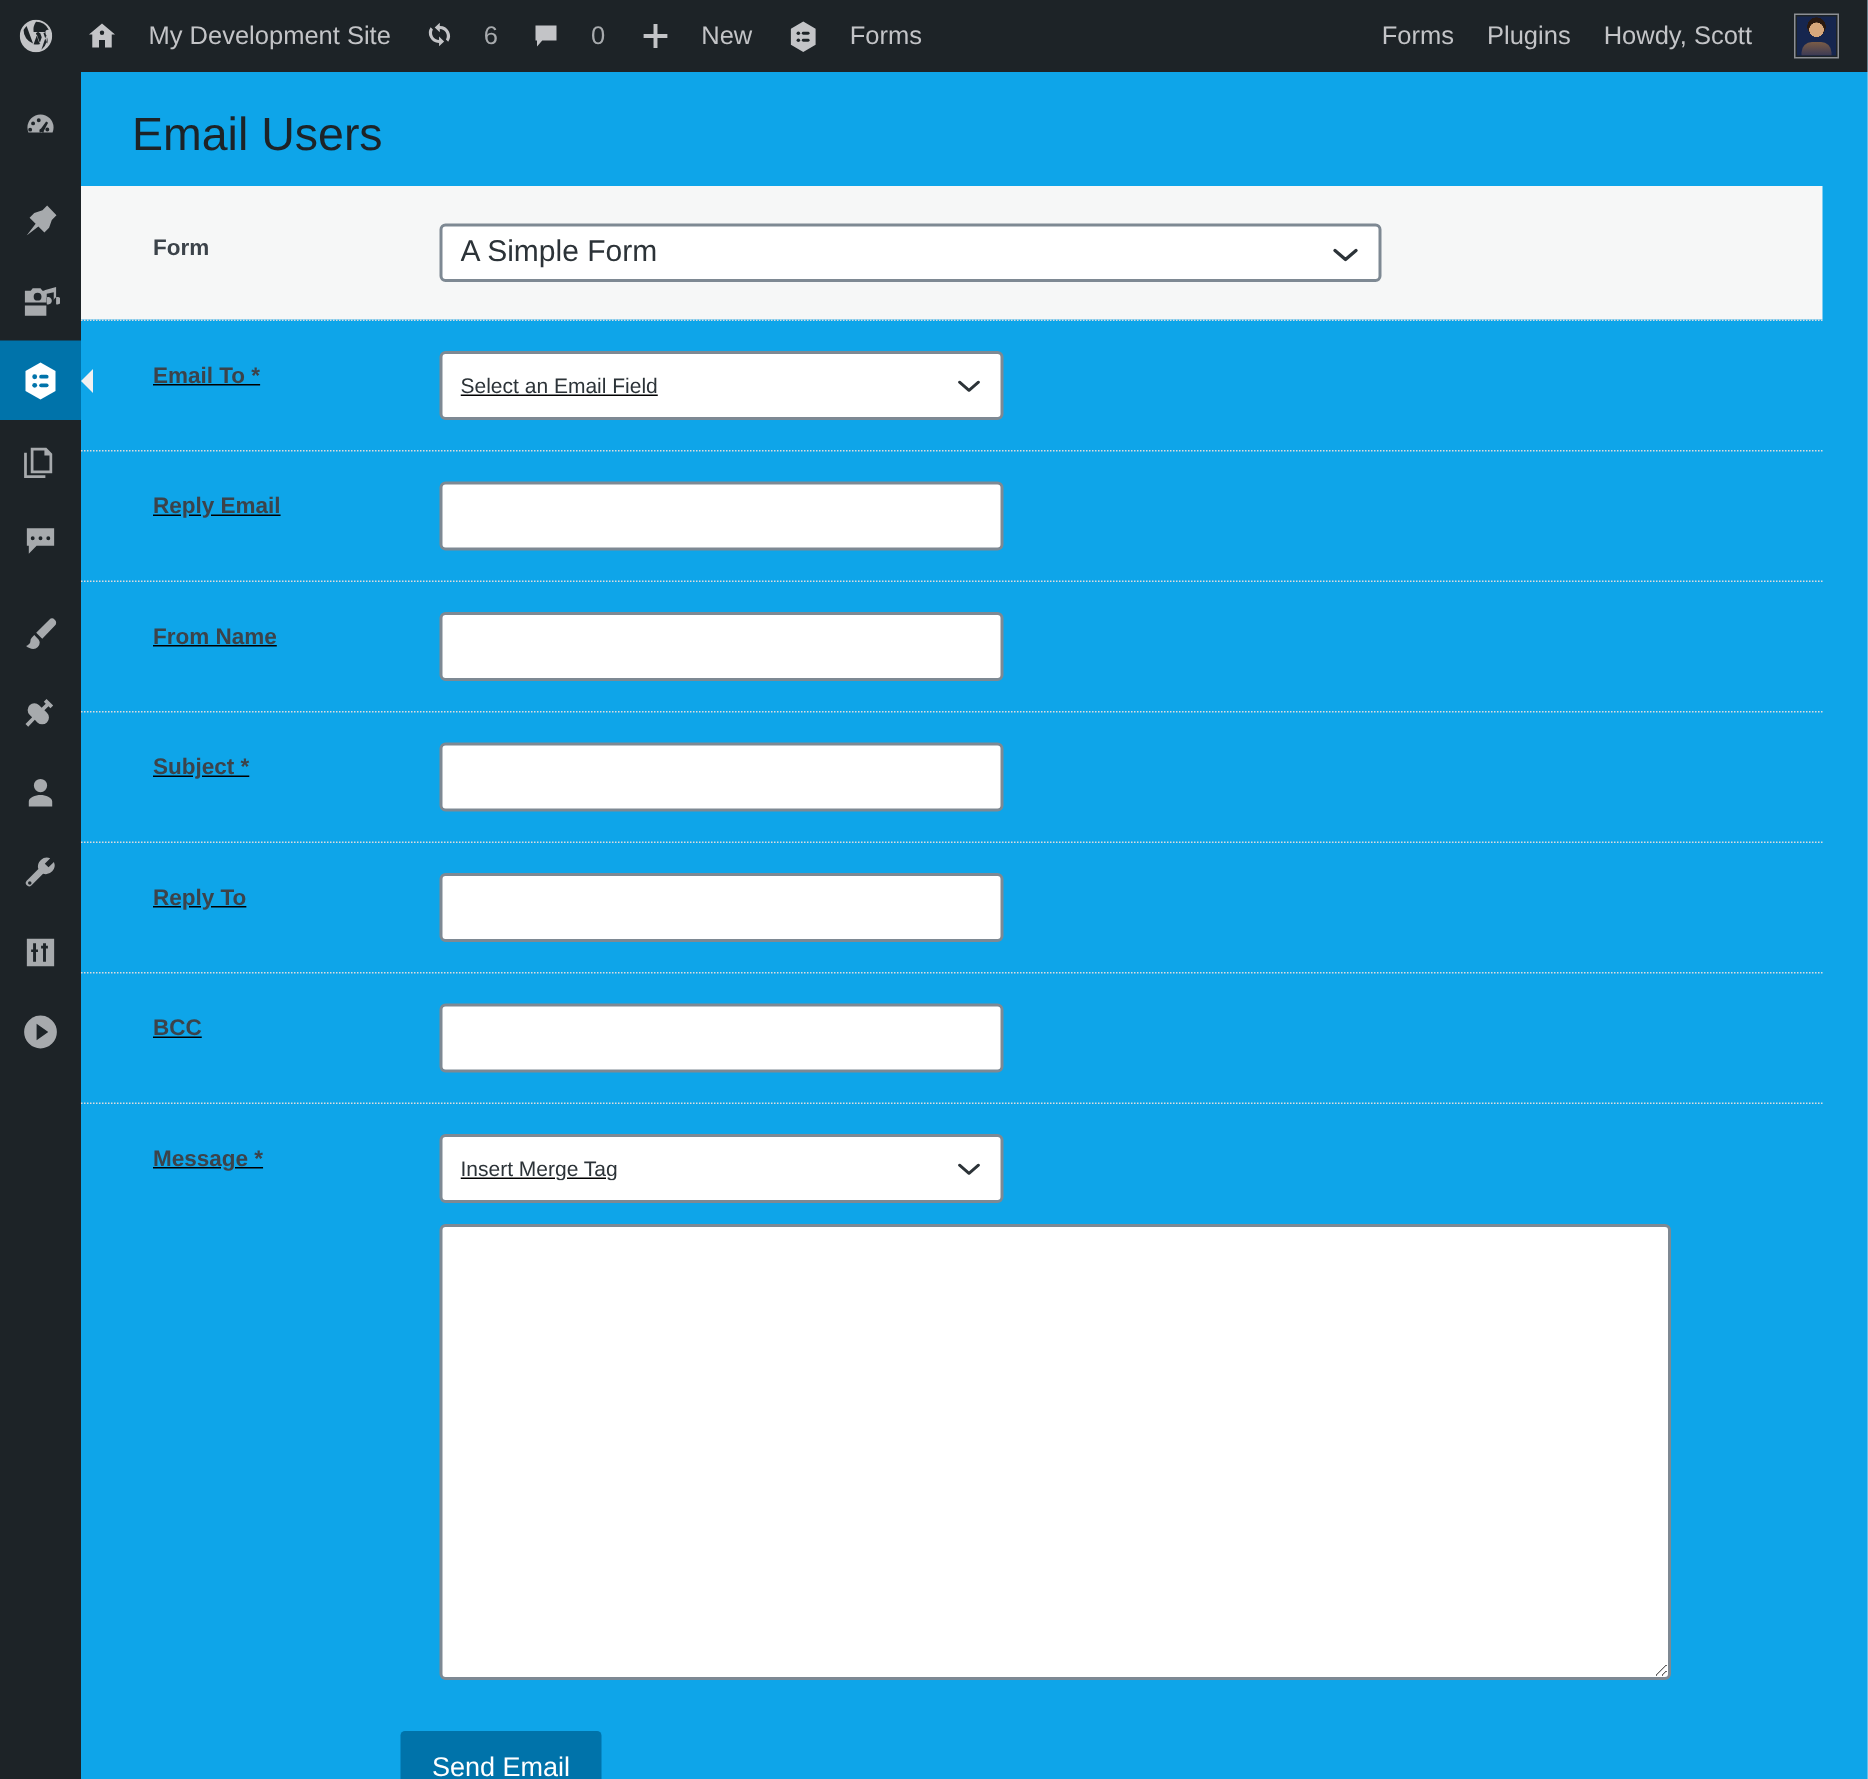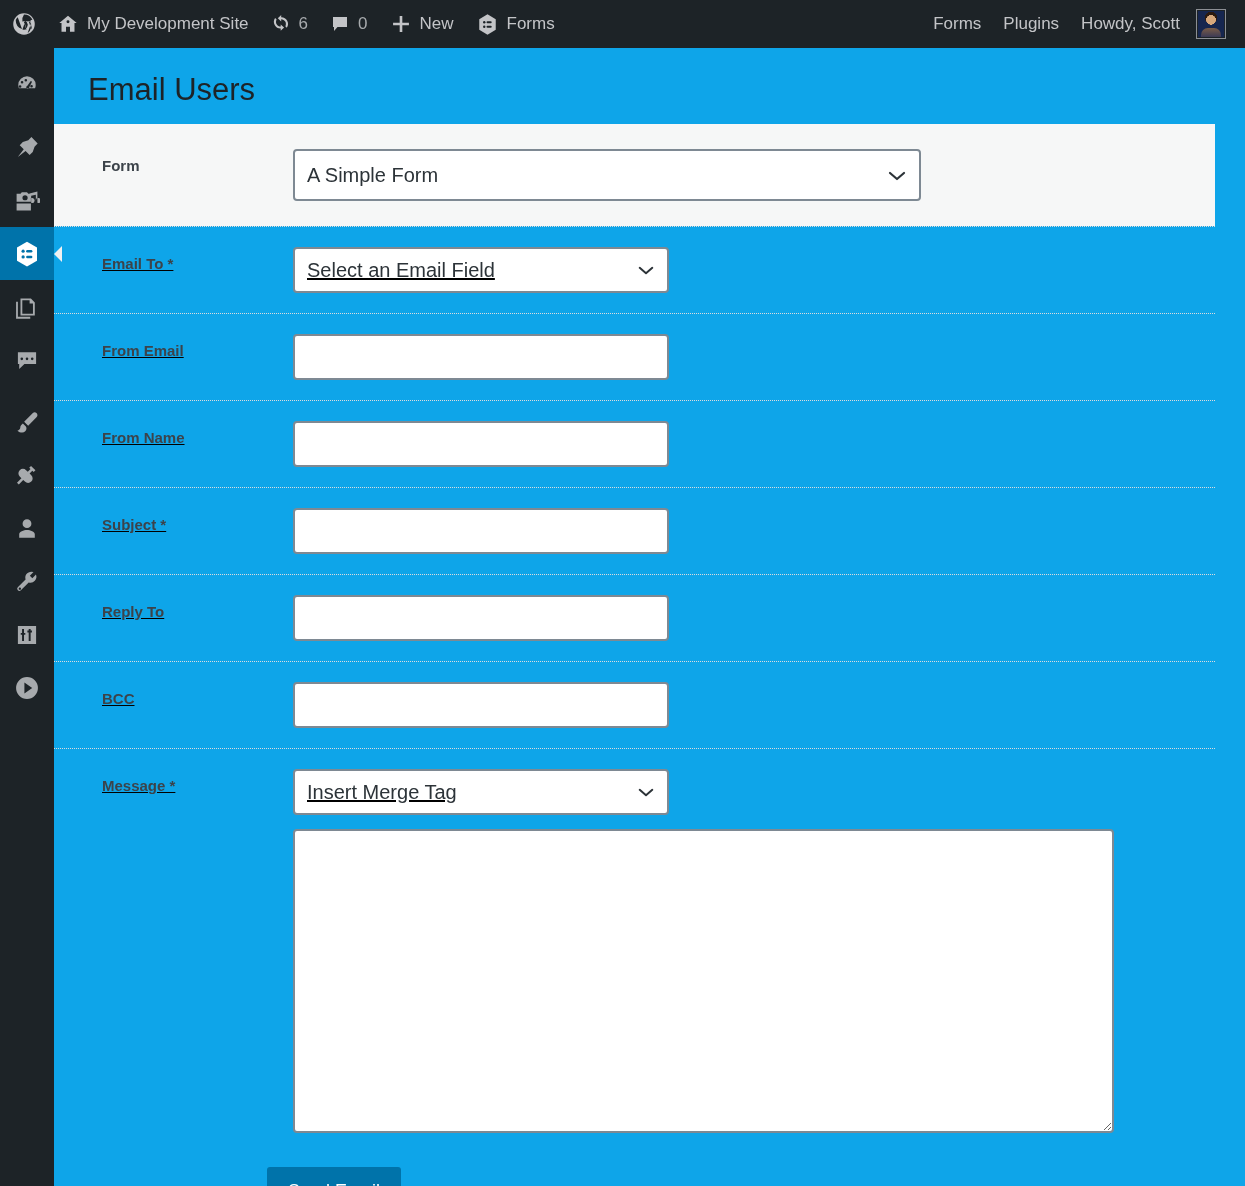--- a/index.html
+++ b/index.html
@@ -17,21 +17,21 @@
     width: 1245px; height: 48px;
     background: #1d2327;
     color: #c3c4c7;
     display: flex; align-items: center;
     font-size: 17px;
     z-index: 50;
   }
   .ab-left { display: flex; align-items: center; height: 48px; }
   .ab-right { display: flex; align-items: center; height: 48px; margin-left: auto; padding-right: 8px; }
   .ab-item {
-    display: flex; align-items: center; gap: 8px;
+    display: flex; align-items: center; gap: 20px;
     height: 48px; padding: 0 11px;
     color: #c3c4c7; white-space: nowrap;
     cursor: pointer;
   }
   .ab-logo { padding: 0 11px 0 13px; }
   .ab-count { color: #a7aaad; }
   .ab-ic { display: inline-flex; align-items: center; justify-content: center; }
   .ab-ic svg { display: block; }
   .avatar-wrap {
     width: 30px; height: 30px; margin-left: 8px;
@@ -100,35 +100,35 @@
     padding: 27px 10px 27px 48px;
     font-size: 15px; font-weight: bold; color: #3c434a;
     line-height: 1.3; text-align: left;
   }
   .fr.highlight .fr-th { padding-top: 32px; padding-bottom: 32px; }
   .fr-td { padding: 20px 10px 20px 0; flex: 1; }
   .fr.highlight .fr-td { padding-top: 25px; padding-bottom: 25px; }
 
   .ctl-input, .ctl-select {
     font-family: "Liberation Sans", sans-serif;
-    font-size: 20px; color: #2c3338;
+    font-size: 14px; color: #2c3338;
     background: #fff;
     border: 2px solid #7e8993;
     border-radius: 4px;
     height: 46px;
     padding: 0 12px;
     outline: none;
   }
   .ctl-input { width: 376px; }
   .ctl-select {
     width: 376px; position: relative;
     display: flex; align-items: center;
     padding-right: 38px; cursor: pointer;
   }
-  .ctl-select.wide { width: 628px; height: 52px; font-size: 20px; }
+  .ctl-select.wide { width: 628px; height: 39px; font-size: 20px; }
   .ctl-select .sel-text { white-space: nowrap; overflow: hidden; text-overflow: ellipsis; }
   .ctl-select .chev {
     position: absolute; right: 12px; top: 50%;
     margin-top: -5px; pointer-events: none;
   }
   .ctl-select .chev svg { display: block; }
 
   .ctl-textarea {
     margin-top: 14px;
     width: 821px; height: 304px;
@@ -369,21 +369,21 @@
           <span class="chev">
             <svg width="18" height="11" viewBox="0 0 20 12">
                 <path fill="none" stroke="#2c3338" stroke-width="2.2" stroke-linecap="round" stroke-linejoin="round" d="M3 3l7 6 7-6"></path>
               </svg>
           </span>
         </div>
       </div>
     </div>
 
     <div class="fr divider">
-      <div class="fr-th">From Email</div>
+      <div class="fr-th">Reply Email</div>
       <div class="fr-td">
         <input class="ctl-input" type="text" value="" style="">
       </div>
     </div>
 
     <div class="fr divider">
       <div class="fr-th">From Name</div>
       <div class="fr-td">
         <input class="ctl-input" type="text" value="" style="">
       </div>

